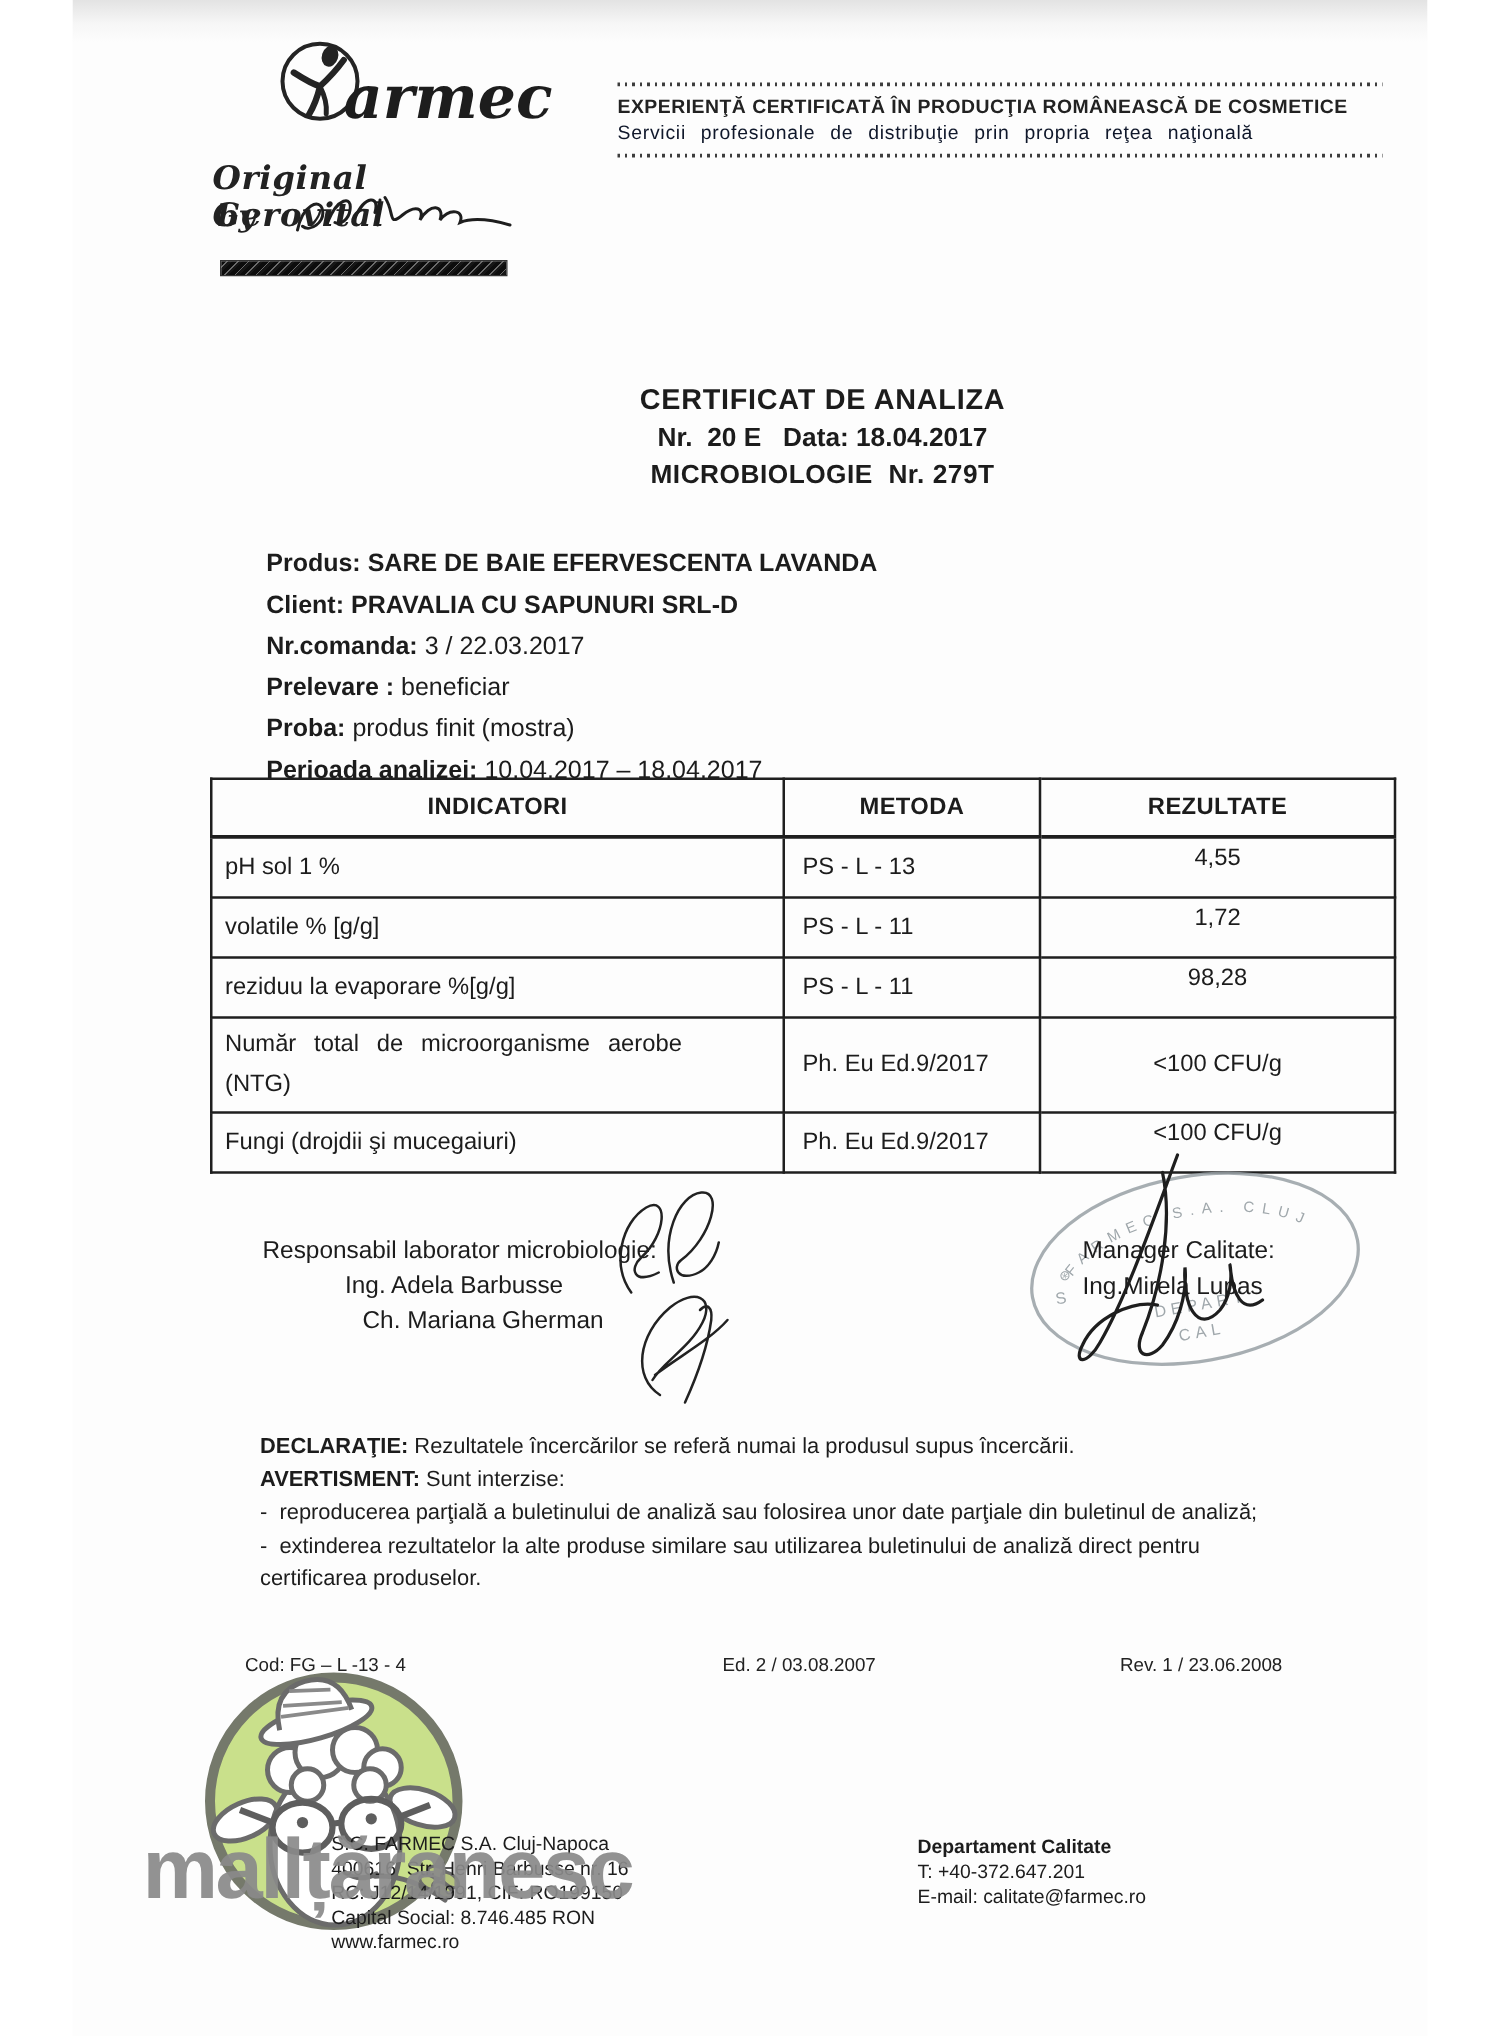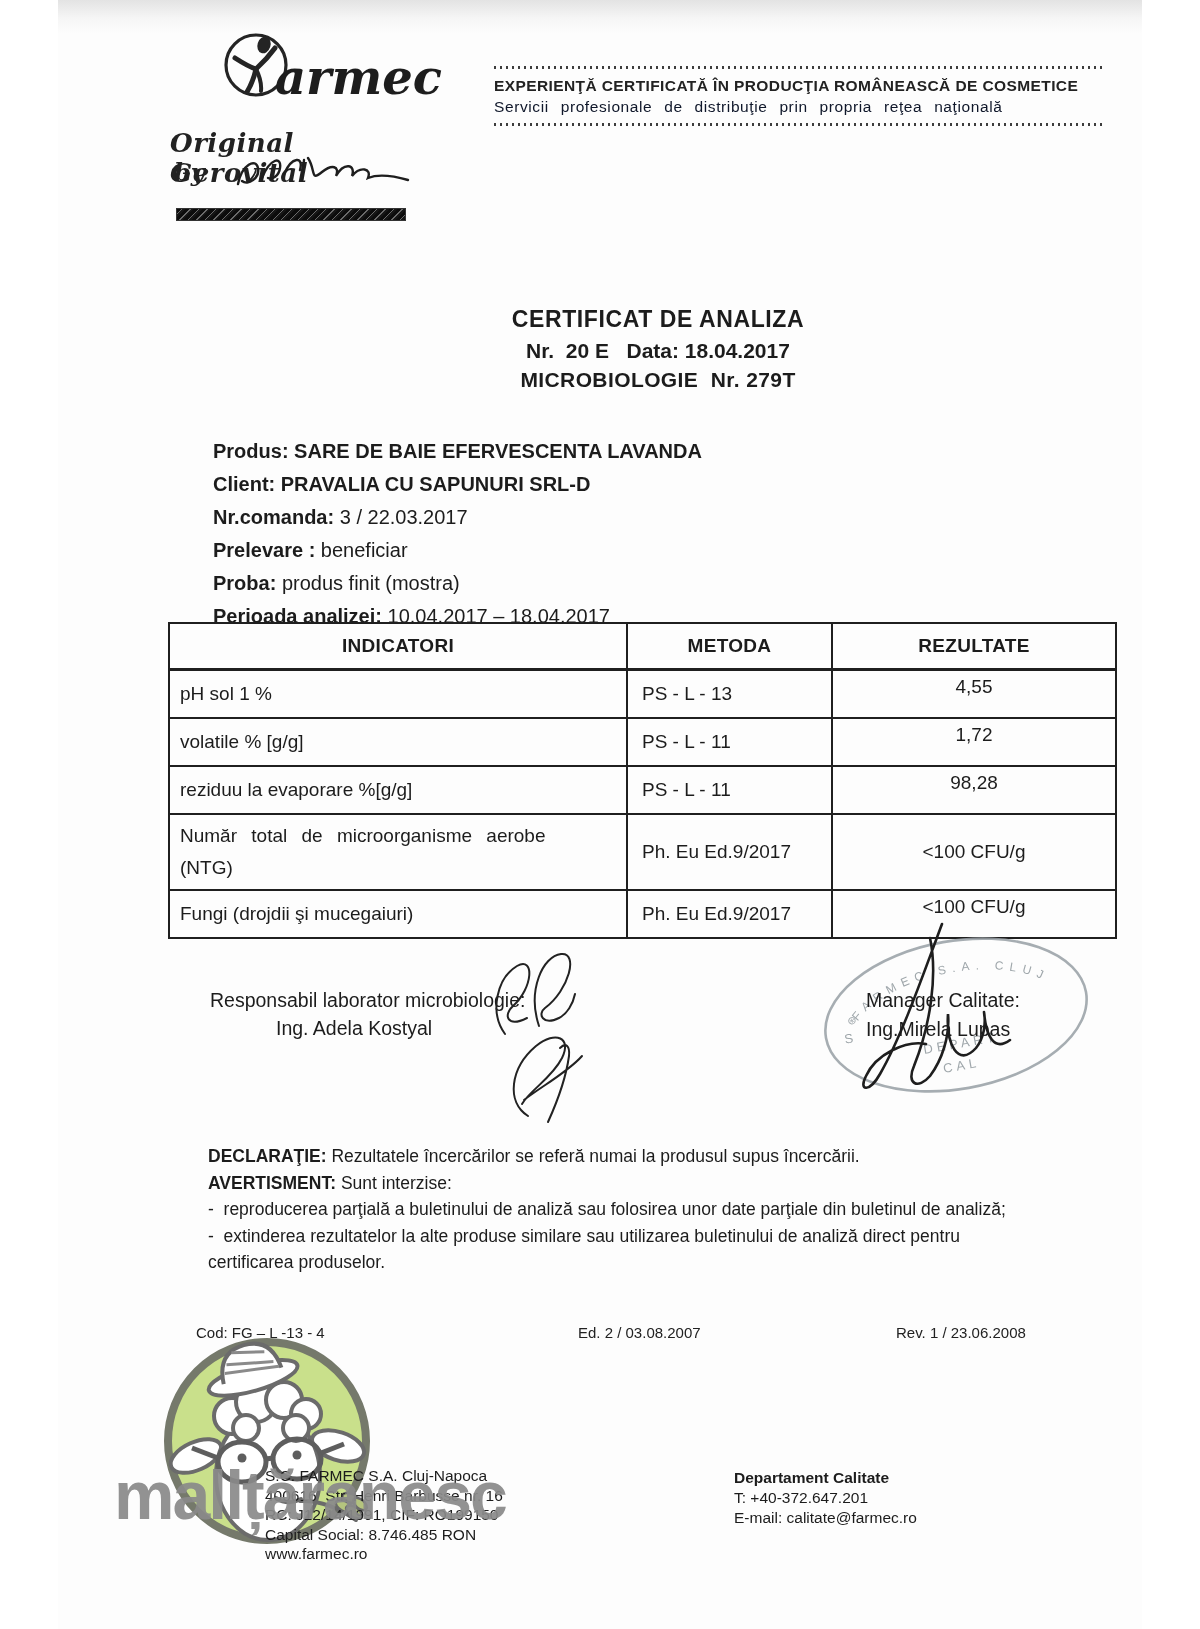--- a/index.html
+++ b/index.html
@@ -172,21 +172,22 @@
     <tr>
       <td>Fungi (drojdii şi mucegaiuri)</td>
       <td class="method">Ph. Eu Ed.9/2017</td>
       <td class="result">&lt;100 CFU/g</td>
     </tr>
   </tbody>
     </table>
 
   <div class="sig-left">
     <div>Responsabil laborator microbiologie:</div>
-    <div class="indent">Ing. Adela Kostyal</div>
+    <div class="indent">Ing. Adela Barbusse</div>
+    <div class="indent2">Ch. Mariana Gherman</div>
   </div>
 
   <svg class="sigsvg sig1" width="115" height="100" viewBox="0 0 115 100">
     <path d="M22 86 C6 64 14 30 34 18 C52 8 50 40 30 58 C20 67 24 80 44 70 M56 78 C44 42 60 8 78 6 C96 4 86 42 62 60 C54 66 60 78 76 70 C84 66 90 56 92 46" fill="none" stroke="#222" stroke-width="2" stroke-linecap="round"></path>
   </svg>
   <svg class="sigsvg sig2" width="110" height="100" viewBox="0 0 110 100">
     <path d="M32 88 C10 74 14 40 40 18 C60 2 76 10 66 30 C56 50 34 62 26 76 M28 72 C46 58 72 44 86 28 M52 94 C62 72 70 50 73 28 C74 18 70 14 64 20" fill="none" stroke="#222" stroke-width="2" stroke-linecap="round"></path>
   </svg>
 
   <svg class="stamp" width="300" height="190" viewBox="0 0 300 190">

